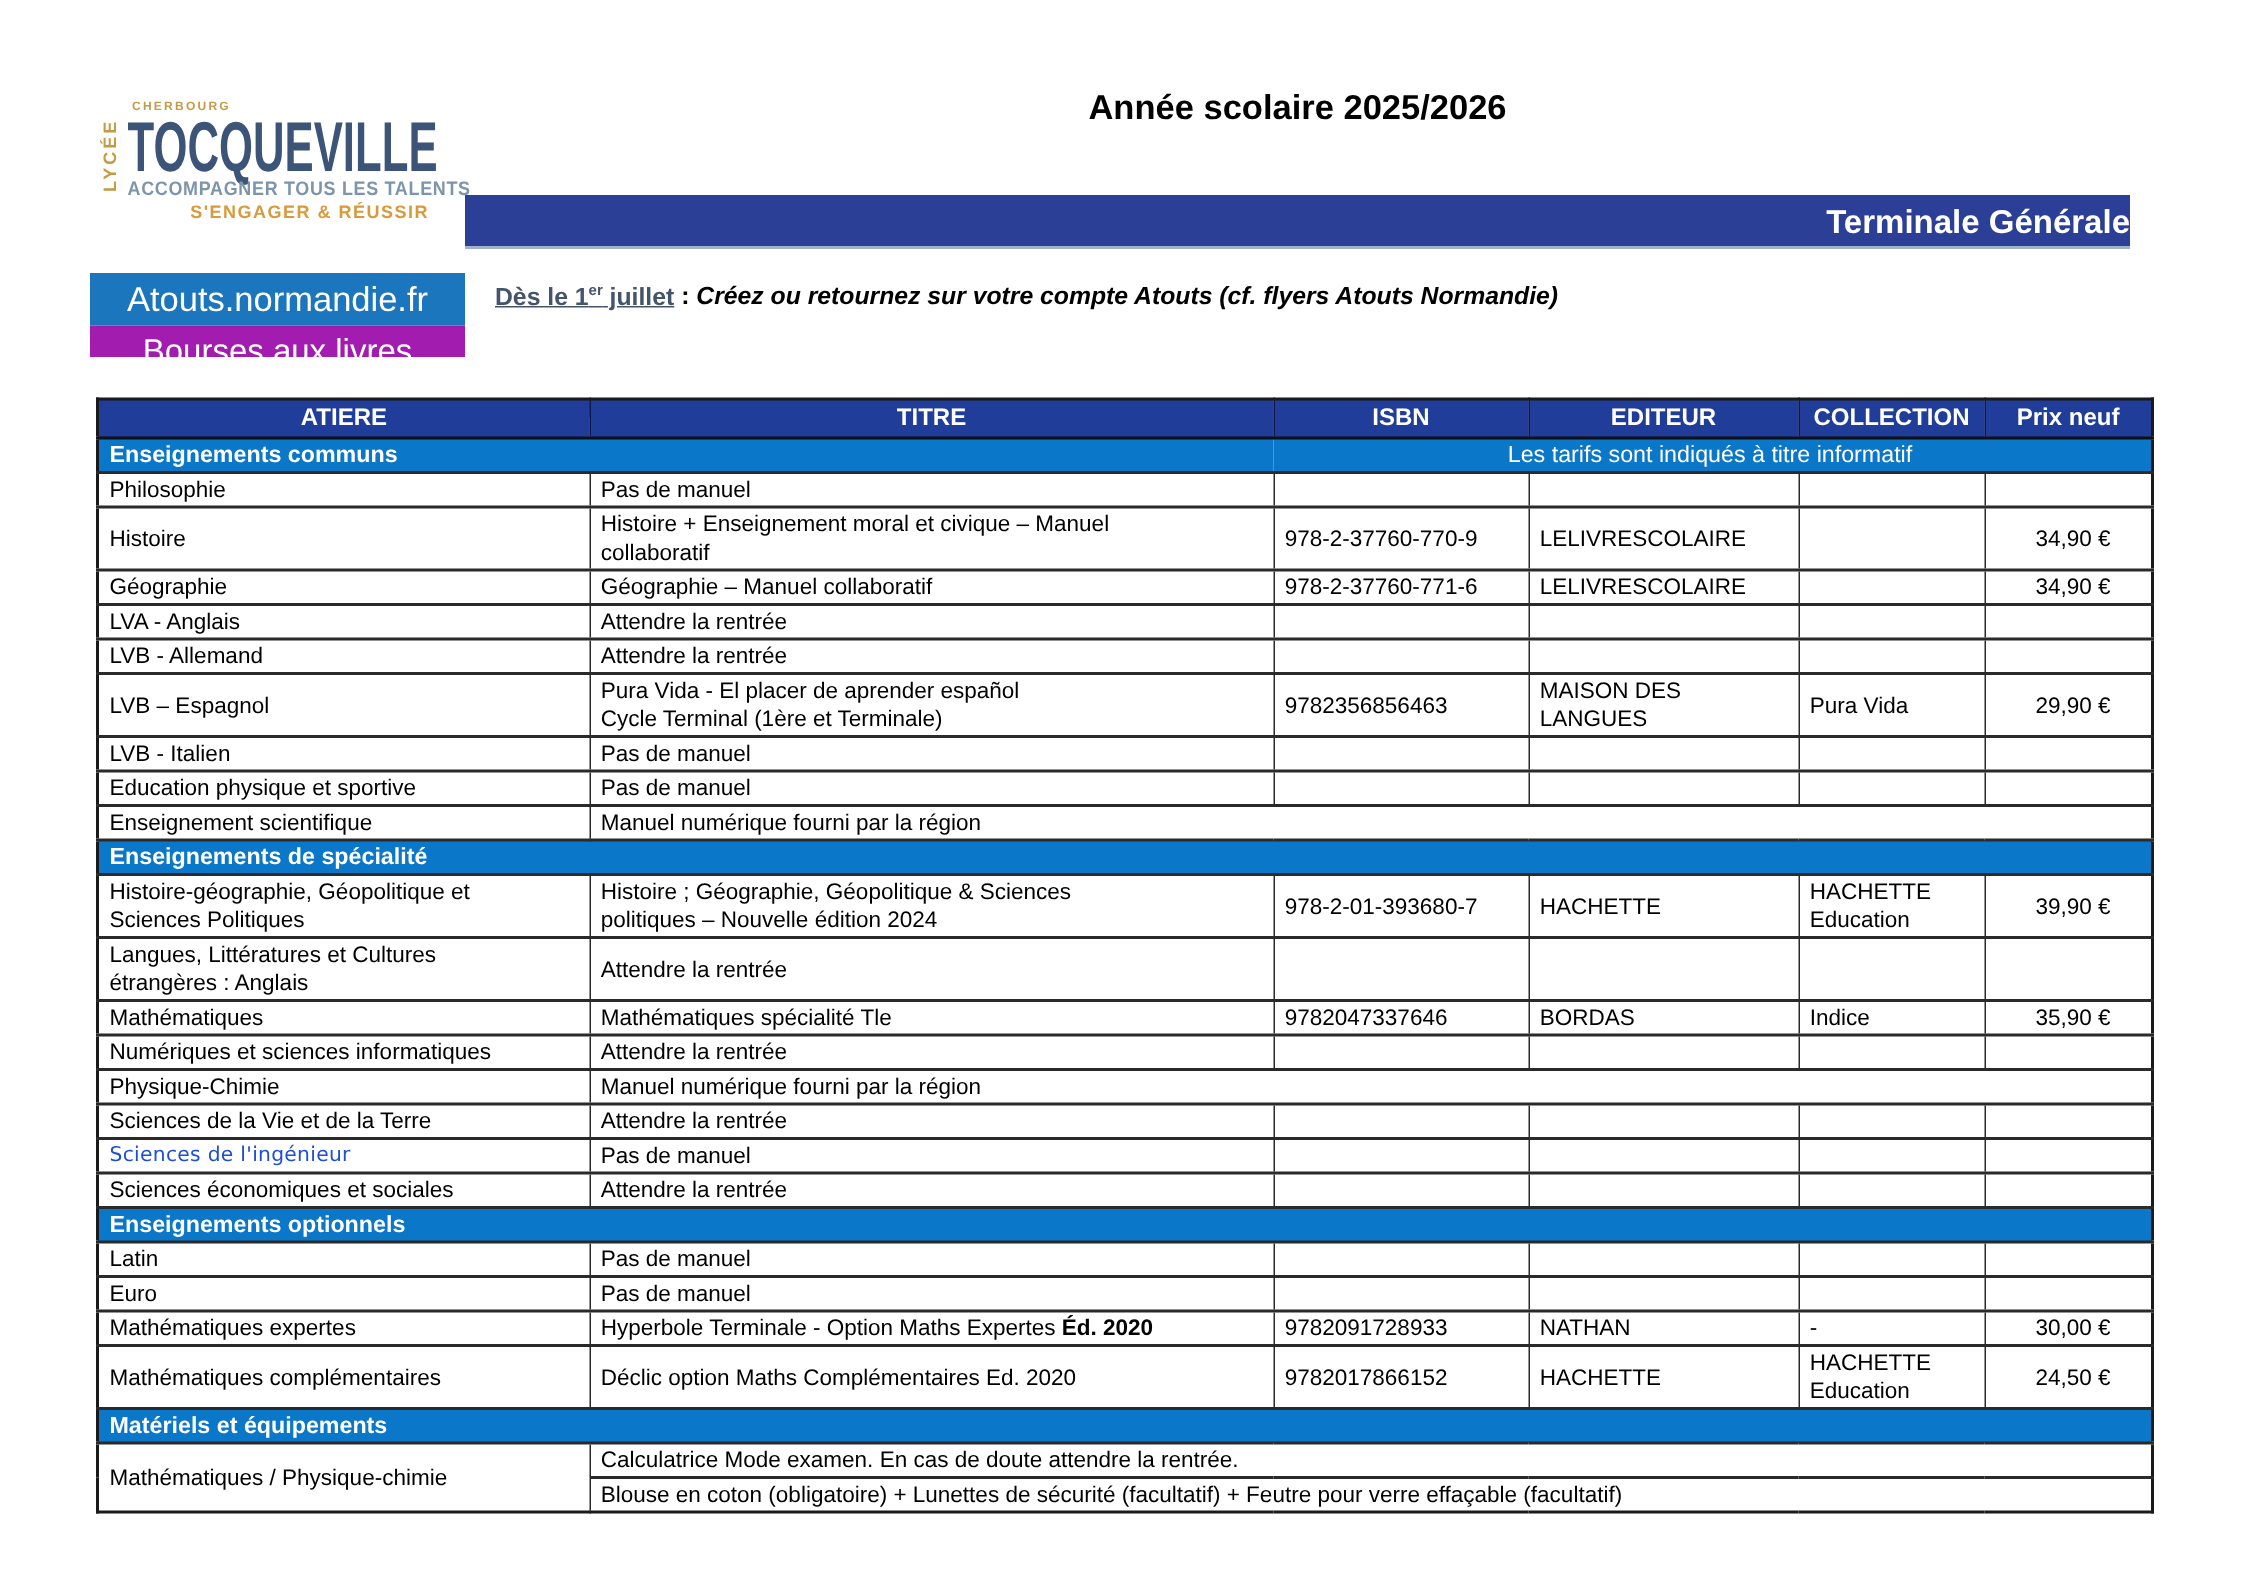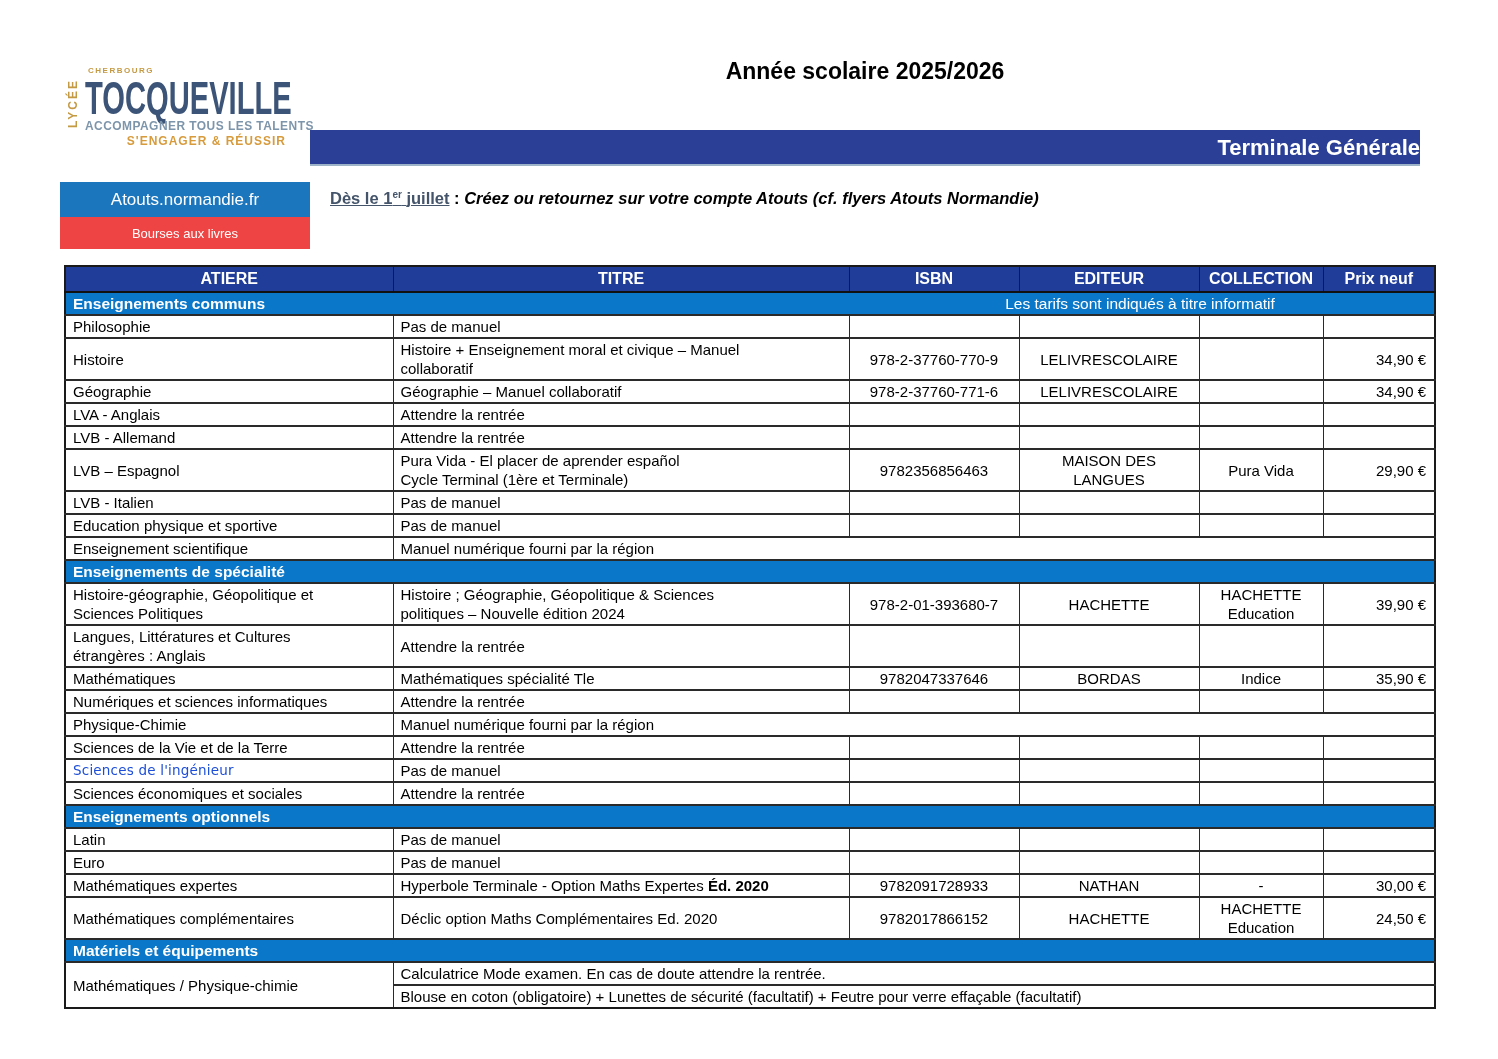--- a/index.html
+++ b/index.html
@@ -41,26 +41,26 @@
   .title2 { font-size:23px; font-weight:bold; letter-spacing:-0.5px;margin-top:48px; }
   .banner {
     position:absolute; left:310px; top:130px; width:1110px; height:36px;
     background:#2b3f96; color:#fff; font-size:22px; font-weight:bold;
     text-align:right; line-height:36px; border-bottom:2px solid #9db3c8;
   }
 
   
   .box1 {
     position:absolute; left:60px; top:182px; width:250px; height:35px;
-    background:#1b76be; color:#fff; font-size:17px; text-align:center; line-height:35px;
+    background:#1b76be; color:#fff; font-size:23px; text-align:center; line-height:35px;
     cursor:pointer;
   }
   .box2 {
-    position:absolute; left:60px; top:217px; width:250px; height:32px;
-    background:#ef4444; color:#fff; font-size:13px; text-align:center; line-height:33px;
+    position:absolute; left:60px; top:217px; width:250px; height:21px;
+    background:#a21caf; color:#fff; font-size:22px; text-align:center; line-height:33px;
   }
   .info-line1 { position:absolute; left:330px; top:188px; font-size:16.5px; white-space:nowrap;font-weight:bold; }
   .info-link { color:#44546a; text-decoration:underline; cursor:pointer; }
   .info-link sup { font-size:10px; }
   .info-italic { font-style:italic; color:#000; }
   .info-line2 { position:absolute; left:330px; top:223px; font-size:16.5px; font-weight:bold; white-space:nowrap;margin-top:41px; }
 
   
   .tblwrap { position:absolute; left:64px; top:265px; width:1492px; }
   table { border-collapse:collapse; width:1370px; table-layout:fixed; }
@@ -71,22 +71,22 @@
   td {
     border:1px solid #2a2a2a; border-top-width:2px;
     font-size:15px; line-height:19px; height:20px; padding:1px 7px;
     vertical-align:middle; background:#fff; word-wrap:break-word;
   }
   tr.section td {
     background:#0b77c8; color:#fff; font-weight:bold; font-size:15.5px;
     height:23px; border-left:none; border-right:none;
   }
   tr.section td.note { font-weight:normal; text-align:center; padding-right:10px; }
-  td.c { text-align:center; }
-  td.r { text-align:right; padding-right:8px; white-space:nowrap; }
+  td.c { text-align:left; }
+  td.r { text-align:right; padding-right:27px; white-space:nowrap; }
   td.pre { white-space:pre-line; }
   td.alt-font { font-family:"DejaVu Sans", sans-serif; font-size:13.5px; color:#1d4ed8; letter-spacing:0.2px;margin-left:31px; }
   table { border:2px solid #1a1a1a; }
 </style>
 </head>
 <body>
 
 <div class="page">
 
   <div class="logo">

